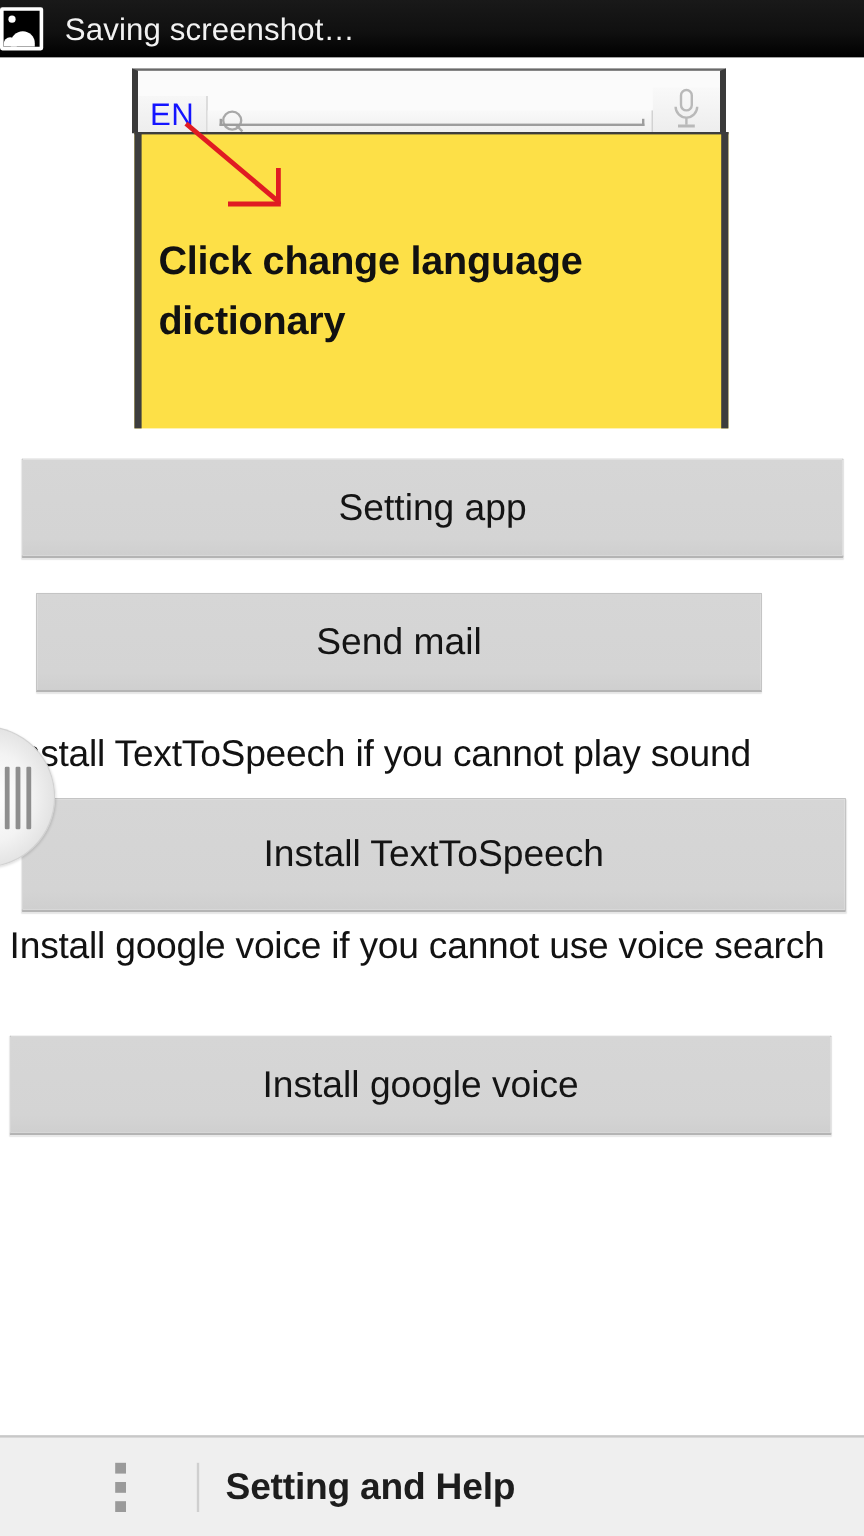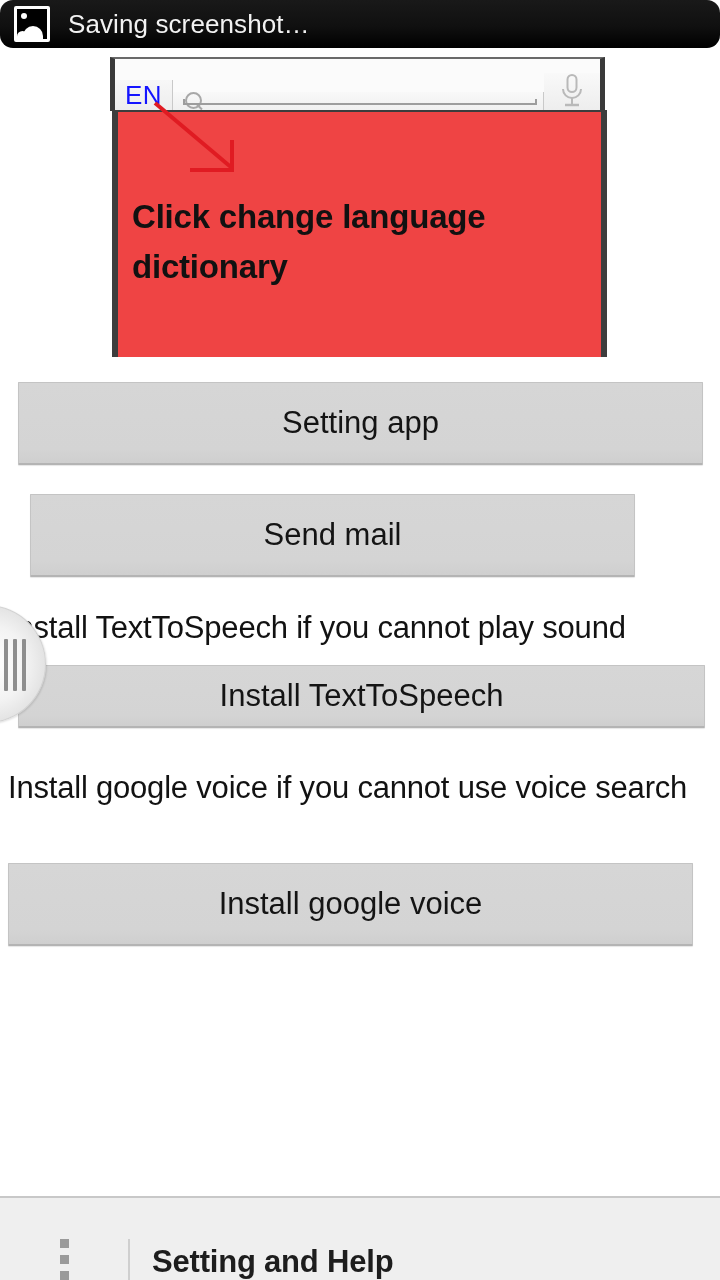--- a/index.html
+++ b/index.html
@@ -18,22 +18,20 @@
 
   
   .statusbar {
     position: absolute;
     left: 0; top: 0;
     width: 720px; height: 48px;
     background: linear-gradient(to bottom, #191919 0%, #101010 55%, #000000 100%);
     display: flex;
     align-items: center;
     box-sizing: border-box;
-    padding-left: 14px;
-    border-radius: 13px;
   }
   .sb-icon {
     width: 30px; height: 30px;
     border: 3px solid #ffffff;
     border-radius: 2px;
     position: relative;
     background: #000;
     flex: 0 0 auto;
     overflow: hidden;
   }
@@ -158,21 +156,21 @@
     display: flex;
     align-items: center;
     justify-content: center;
   }
 
   
   .result-card {
     position: absolute;
     left: 112px; top: 62px;
     width: 495px; height: 247px;
-    background: #ef4444;
+    background: #fde047;
     border-left: 6px solid #3d3d3d;
     border-right: 6px solid #3d3d3d;
     border-top: 2px solid #3d3d3d;
     box-sizing: border-box;
   }
   .card-headline {
     position: absolute;
     left: 14px; top: 80px;
     width: 420px;
     font-size: 33px;
@@ -201,21 +199,21 @@
     display: flex;
     align-items: center;
     justify-content: center;
     color: #141414;
     font-size: 31px;
     box-shadow: 0 1px 1px rgba(0,0,0,0.10);
   }
 
   .btn-rating        { left: 18px;  top: 334px; width: 685px; height: 83px; }
   .btn-sendmail      { left: 30px;  top: 446px; width: 605px; height: 83px; }
-  .btn-tts           { left: 18px;  top: 617px; width: 687px; height: 63px; }
+  .btn-tts           { left: 18px;  top: 617px; width: 687px; height: 95px; }
   .btn-gvoice        { left: 8px;  top: 815px; width: 685px; height: 83px; }
 
   
   .hint {
     position: absolute;
     color: #121212;
     font-size: 31px;
     line-height: 1.28;
     letter-spacing: -0.2px;
   }
@@ -249,22 +247,23 @@
   }
 
   
   .bottombar {
     position: absolute;
     left: 0; bottom: 0;
     width: 720px; height: 84px;
     background: #efefef;
     border-top: 2px solid #c8c8c8;
     display: flex;
-    align-items: flex-end;
-    box-sizing: border-box;
+    align-items: center;
+    box-sizing: border-box;
+    padding-left: 36px;
   }
   .overflow-cell {
     width: 128px;
     flex: 0 0 auto;
     border-right: 2px solid #cfcfcf;
     display: flex;
     align-items: center;
     justify-content: center;
   }
   .kebab { display: flex; flex-direction: column; gap: 7px; }

